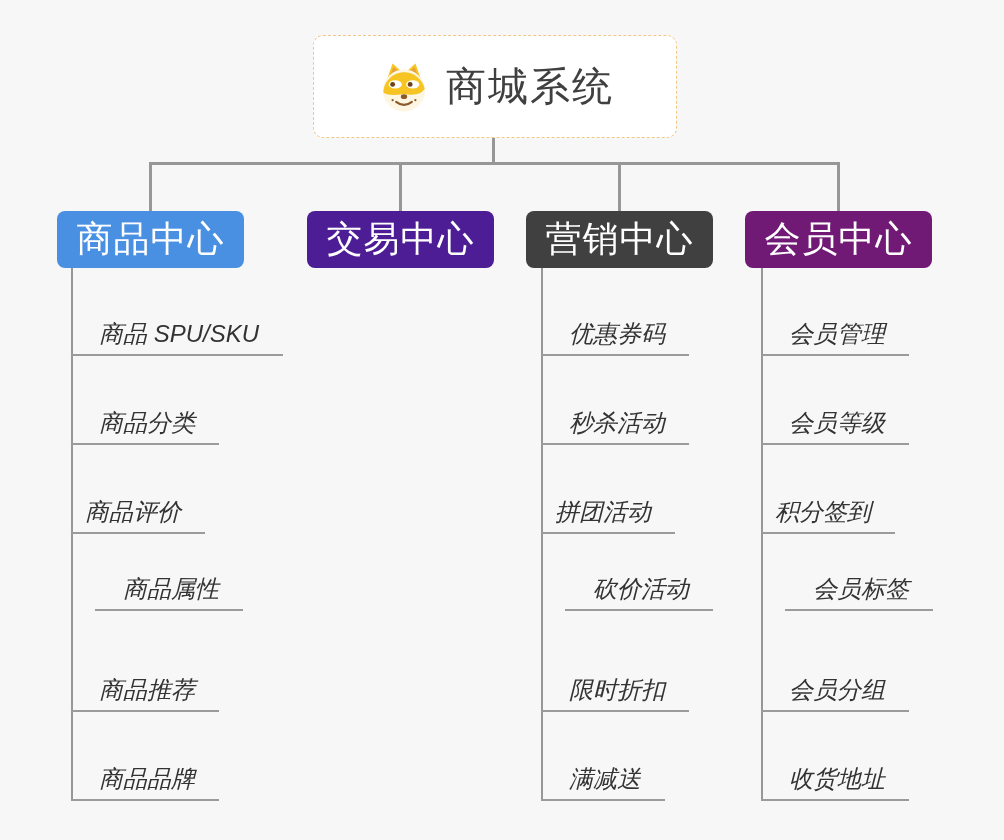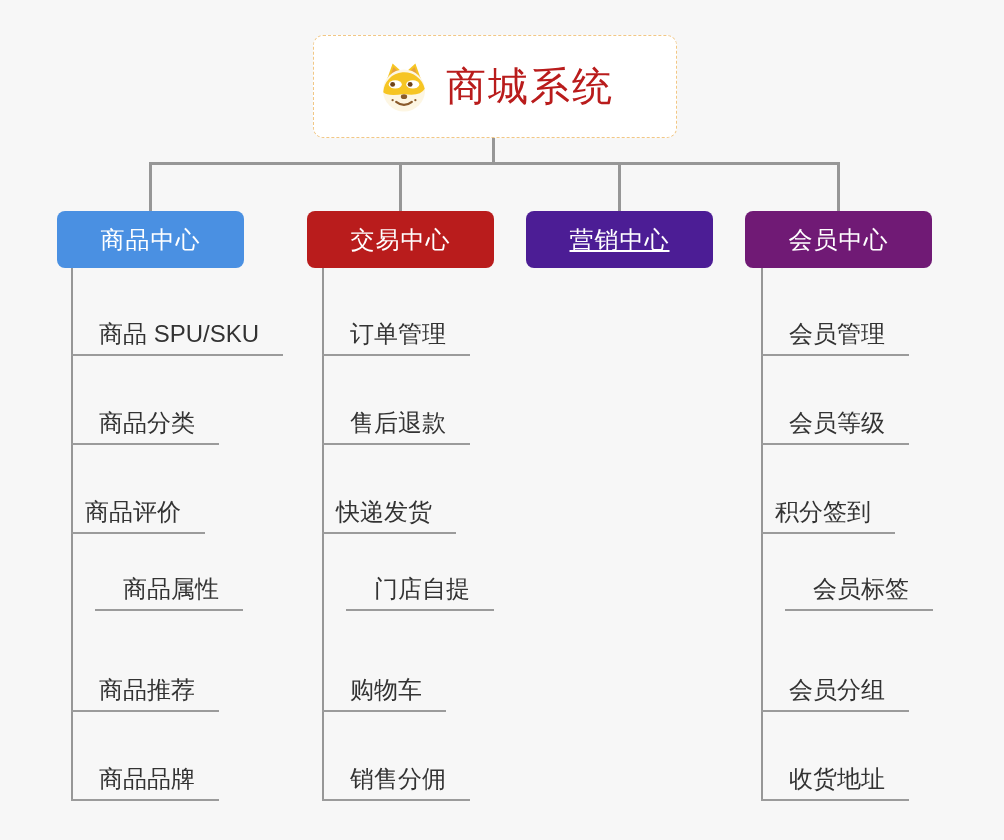--- a/index.html
+++ b/index.html
@@ -22,49 +22,49 @@
     width: 364px; height: 103px;
     background: #ffffff;
     border: 1px dashed #f2c784;
     border-radius: 10px;
     display: flex;
     align-items: center;
     justify-content: center;
     gap: 14px;
   }
   .root-title {
-    color: #b91c1c;
+    color: #404040;
     font-size: 40px;
     letter-spacing: 2px;
     white-space: nowrap;
   }
   .doge { width: 56px; height: 56px; flex: 0 0 auto; }
 
   
   .branch-box {
     position: absolute;
     top: 211px;
     height: 57px;
     width: 187px;
     border-radius: 8px;
     color: #ffffff;
-    font-size: 24px;
+    font-size: 36px;
     display: flex;
     align-items: center;
     justify-content: center;
     letter-spacing: 1px;
     white-space: nowrap;
   }
   .bb0 { left: 57px; }
   .bb1 { left: 307px; }
   .bb2 { left: 526px; }
   .bb3 { left: 745px; }
 
   
-  .leaf-col { position: absolute; top: 268px; width: 250px; height: 540px; }
+  .leaf-col { position: absolute; top: 268px; width: 250px; height: 540px; font-style: italic; }
   .lc0 { left: 71px; }
   .lc1 { left: 322px; }
   .lc2 { left: 541px; }
   .lc3 { left: 761px; }
   .leaf-col .trunk {
     position: absolute;
     left: 0; top: 0;
     width: 2px; height: 533px;
     background: #979797;
   }
@@ -113,50 +113,50 @@
       <path d="M23 49 q9 7 18 0" stroke="#8A5A2B" stroke-width="2.4" fill="none" stroke-linecap="round"></path>
       <circle cx="19" cy="47" r="1.3" fill="#8A5A2B"></circle>
       <circle cx="45" cy="47" r="1.3" fill="#8A5A2B"></circle>
     </svg>
     <span class="root-title">商城系统</span>
   </div>
 
   <div class="branch-box bb0" style="background: rgb(74, 144, 226);">
     <span>商品中心</span>
   </div>
-  <div class="branch-box bb1" style="background: #b91c1c; font-family: Liberation Mono, monospace;">
+  <div class="branch-box bb1" style="background: #4c1d95; font-family: Liberation Mono, monospace;">
     <span>交易中心</span>
   </div>
-  <div class="branch-box bb2" style="background: #4c1d95; text-decoration: underline;">
+  <div class="branch-box bb2" style="background: #404040;">
     <span>营销中心</span>
   </div>
   <div class="branch-box bb3" style="background: #701a75;">
     <span>会员中心</span>
   </div>
 
   <div class="leaf-col lc0">
     <div class="trunk"></div>
     <div class="leaf r0">商品 SPU/SKU</div>
     <div class="leaf r1">商品分类</div>
     <div class="leaf r2">商品评价</div>
     <div class="leaf r3">商品属性</div>
     <div class="leaf r4">商品推荐</div>
     <div class="leaf r5">商品品牌</div>
   </div>
 
-  <div class="leaf-col lc1">
+
+  <div class="leaf-col lc2">
     <div class="trunk"></div>
-    <div class="leaf r0">订单管理</div>
-    <div class="leaf r1">售后退款</div>
-    <div class="leaf r2">快递发货</div>
-    <div class="leaf r3">门店自提</div>
-    <div class="leaf r4">购物车</div>
-    <div class="leaf r5">销售分佣</div>
+    <div class="leaf r0">优惠券码</div>
+    <div class="leaf r1">秒杀活动</div>
+    <div class="leaf r2">拼团活动</div>
+    <div class="leaf r3">砍价活动</div>
+    <div class="leaf r4">限时折扣</div>
+    <div class="leaf r5">满减送</div>
   </div>
-
 
   <div class="leaf-col lc3">
     <div class="trunk"></div>
     <div class="leaf r0">会员管理</div>
     <div class="leaf r1">会员等级</div>
     <div class="leaf r2">积分签到</div>
     <div class="leaf r3">会员标签</div>
     <div class="leaf r4">会员分组</div>
     <div class="leaf r5">收货地址</div>
   </div>

